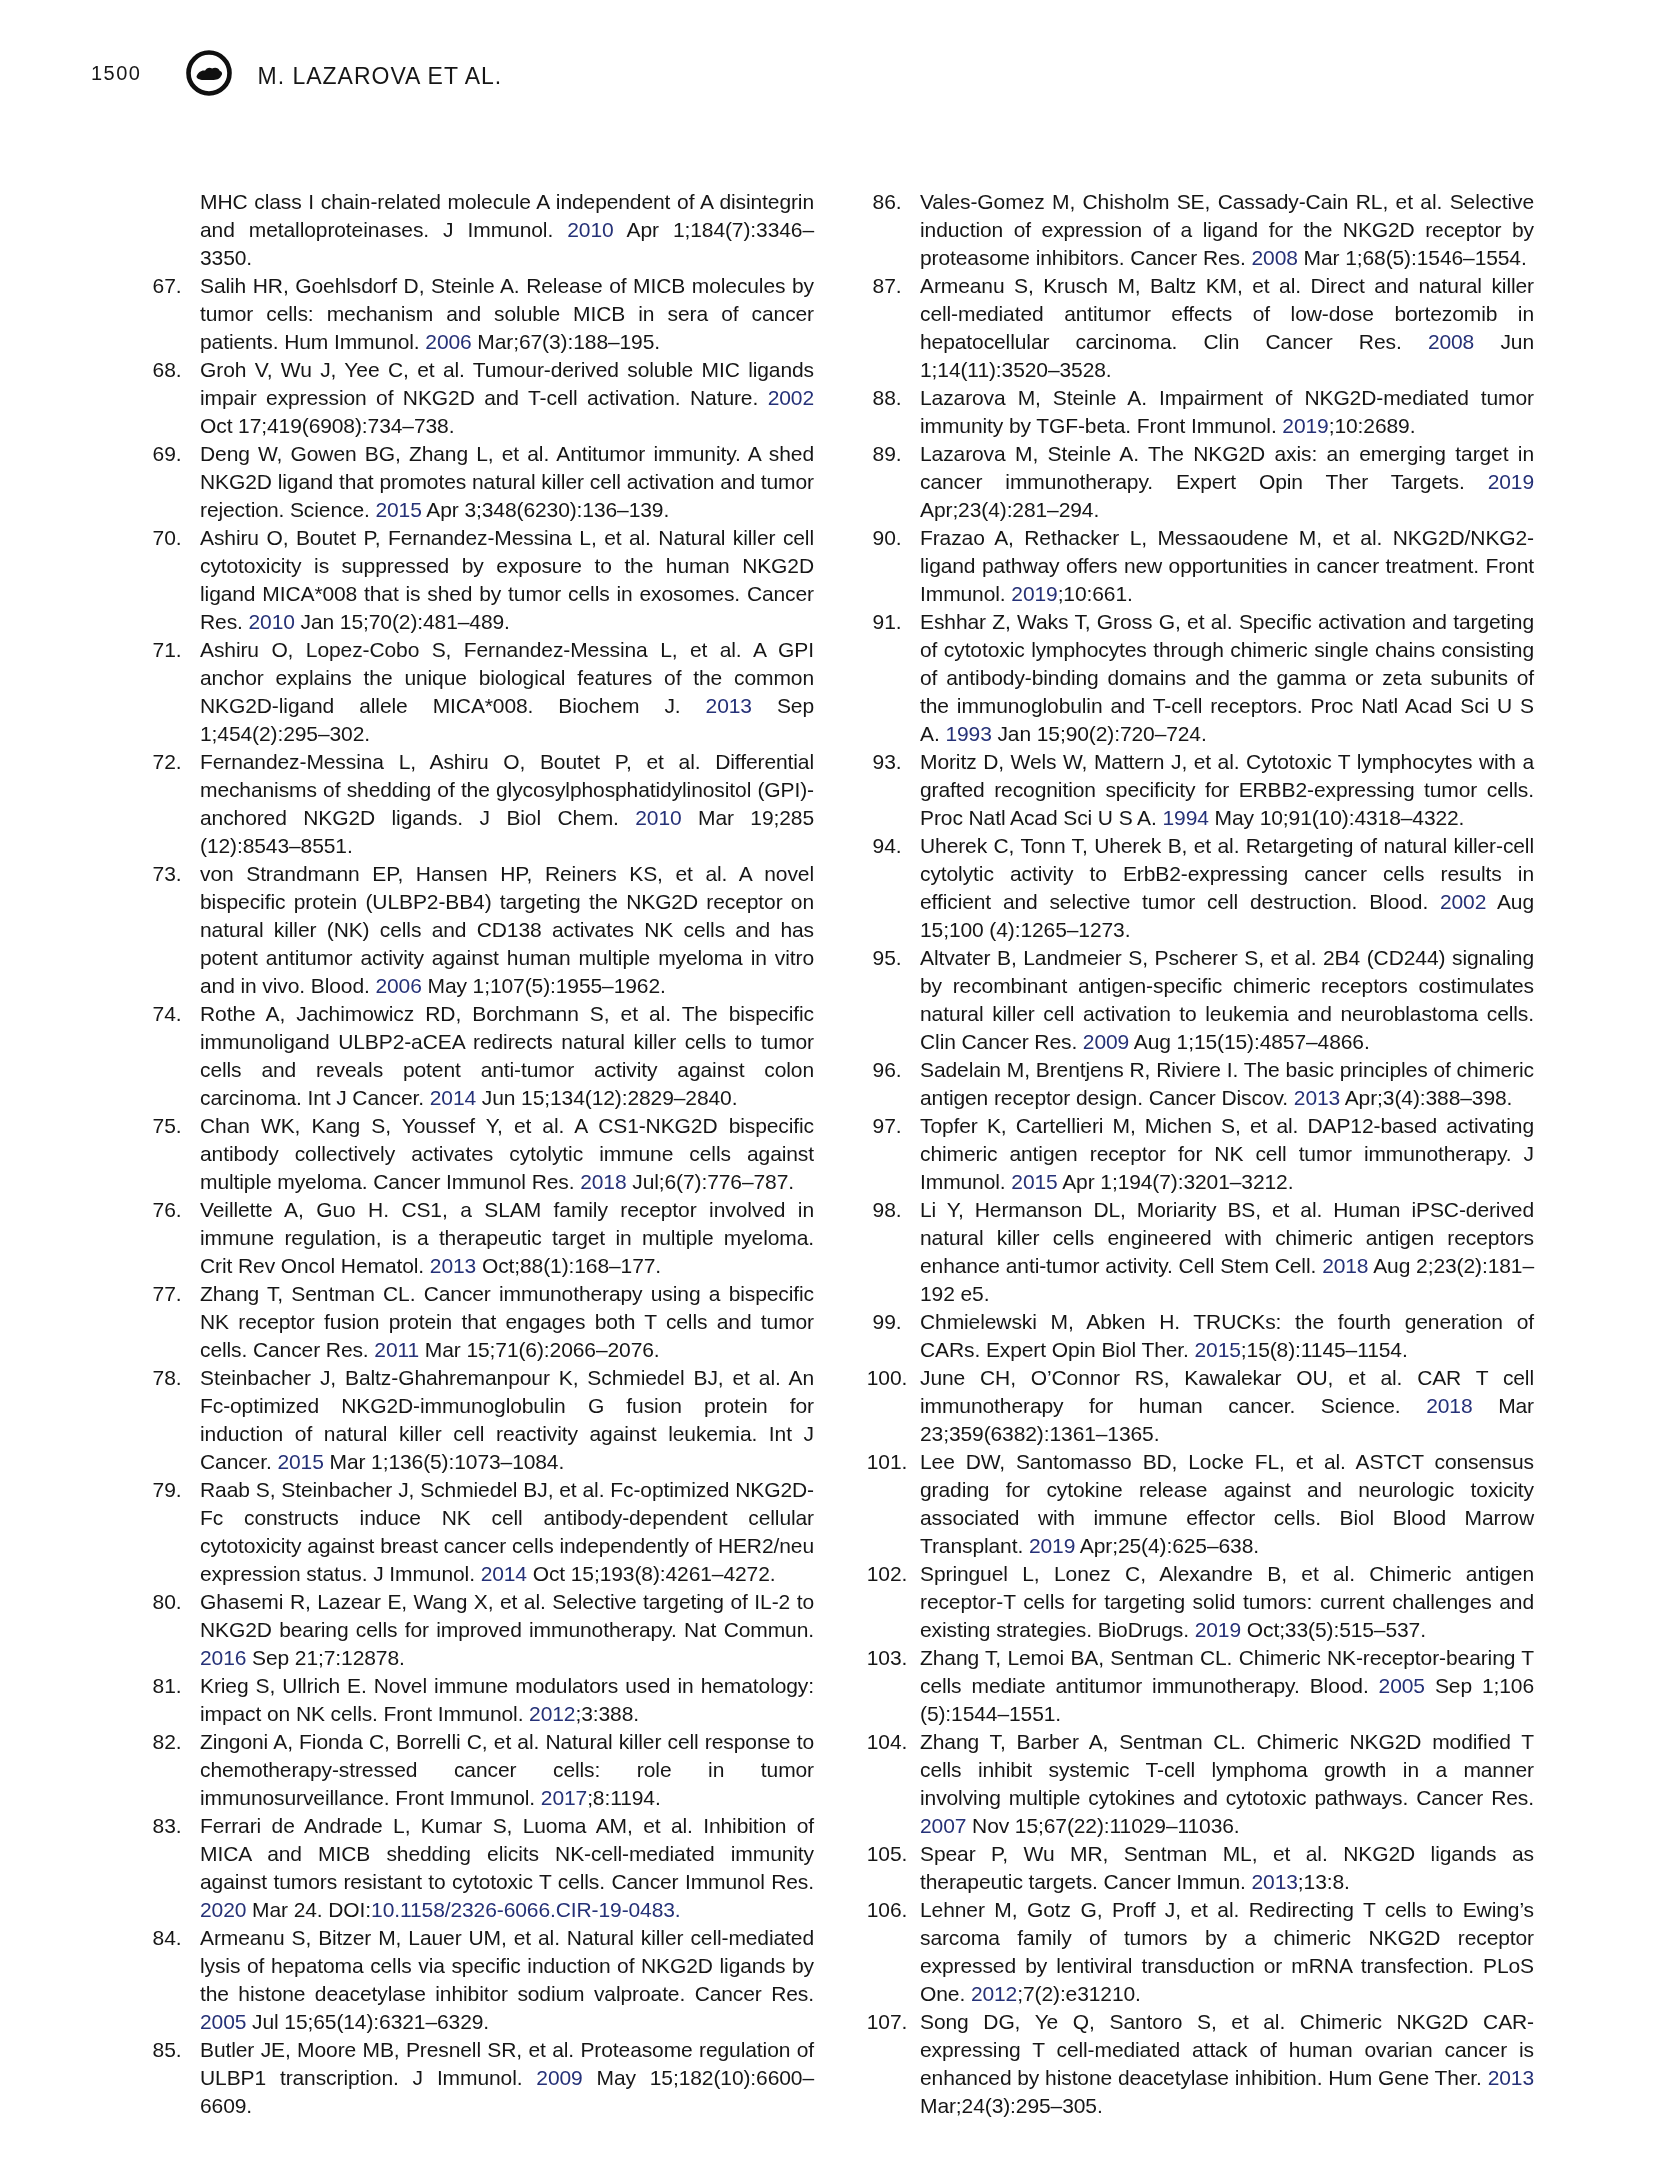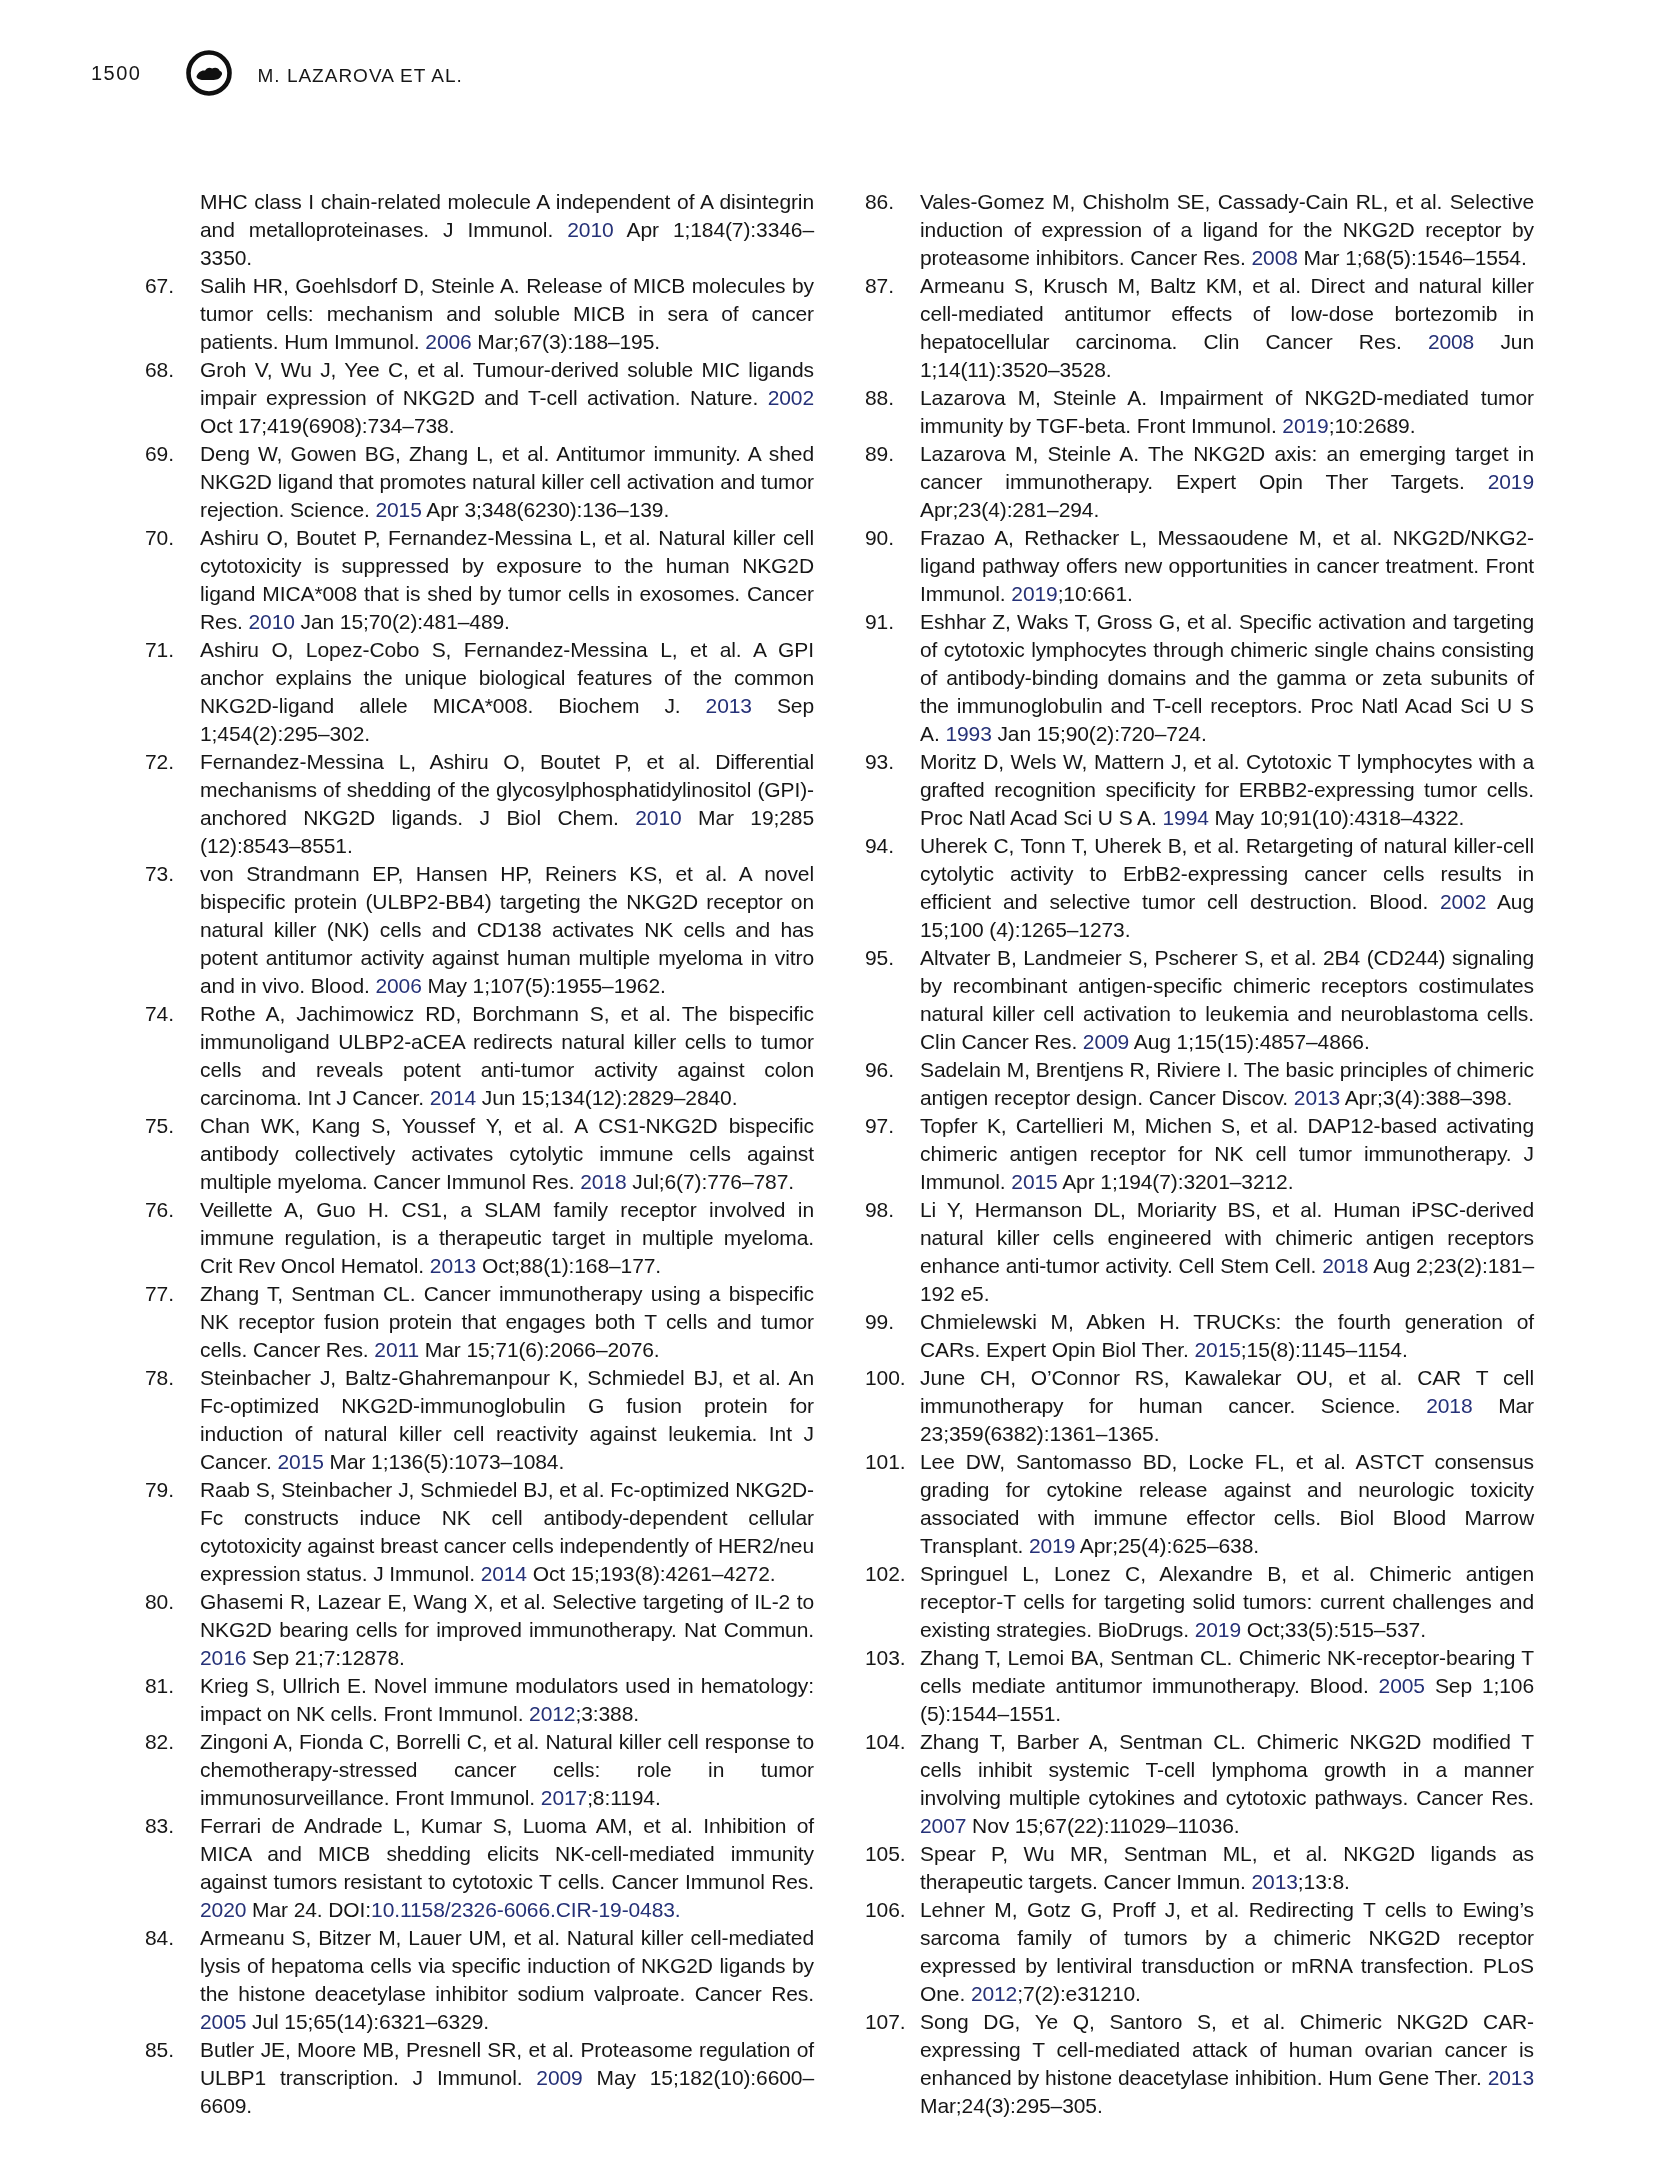--- a/index.html
+++ b/index.html
@@ -12,38 +12,38 @@
   }
   .page-header {
     position: absolute;
     top: 48px; left: 91px;
     display: flex;
     align-items: center;
     height: 50px;
   }
   .page-num { font-size: 20px; letter-spacing: 1.5px; }
   .logo { margin-left: 42px; display: inline-flex; align-items: center; }
-  .running-head { margin-left: 24px; font-size: 19px; letter-spacing: 1px; margin-top: 6px; }
+  .running-head { margin-left: 24px; font-size: 23px; letter-spacing: 1px; margin-top: 6px; }
 
   .columns {
     position: absolute;
     top: 188px; left: 145px;
     display: flex;
     gap: 51px;
   }
   .col {
     width: 669px;
     font-size: 21px;
     line-height: 28px;
     letter-spacing: -0.1px;
   }
   .ref { display: flex; }
   .ref-num {
     flex: 0 0 55px;
-    text-align: left;
+    text-align: center;
     padding-right: 11px;
     white-space: nowrap;
   }
   .ref-text {
     flex: 1;
     text-align: justify;
     text-justify: inter-word;
   }
   .ref-link { color: #253177; }
 </style>

